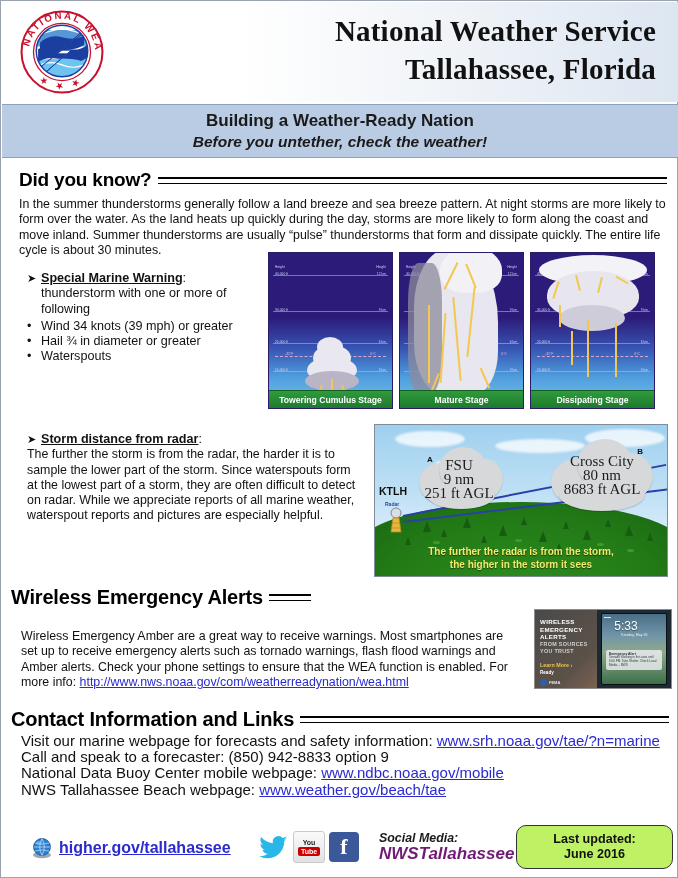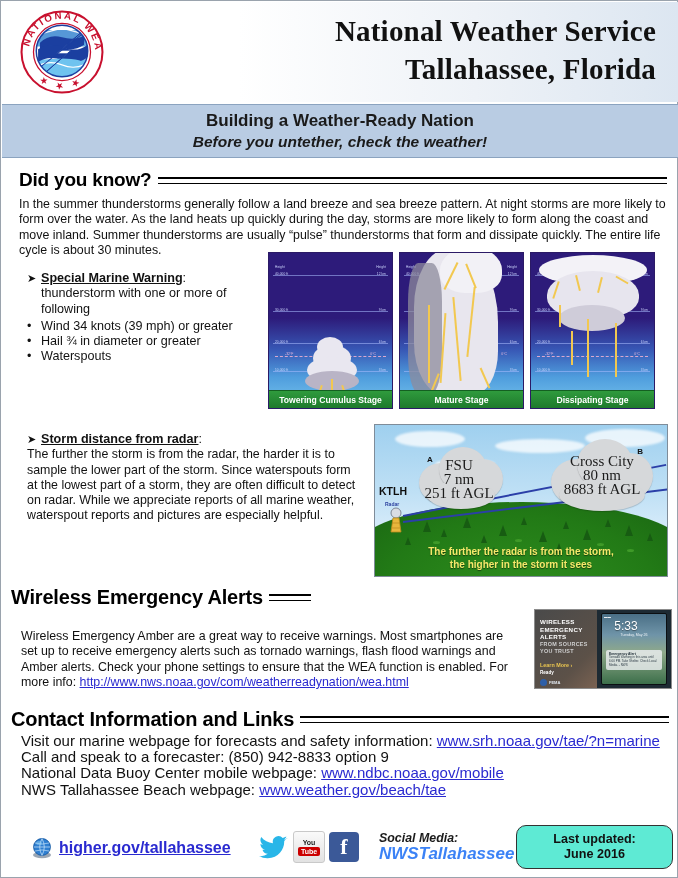--- a/index.html
+++ b/index.html
@@ -127,24 +127,24 @@
   
   .globe{position:absolute;left:30px;top:836px;width:22px;height:22px;}
   .footer-link{position:absolute;left:58px;top:838px;font-size:16px;font-weight:bold;}
   .smicons{position:absolute;left:258px;top:830px;width:108px;height:32px;display:flex;align-items:center;gap:4px;}
   .ic{width:30px;height:30px;position:relative;}
   .yt{background:linear-gradient(to bottom,#fafafa,#e2e2e2);border:1px solid #c9c9c9;border-radius:3px;display:flex;flex-direction:column;align-items:center;justify-content:center;gap:1px;}
   .yt .y1{font-size:7px;font-weight:bold;color:#222;line-height:7px;}
   .yt .y2{font-size:7px;font-weight:bold;color:#fff;background:#cc0000;border-radius:2px;padding:0 3px;line-height:9px;}
   .fb{background:#3b5998;border-radius:4px;color:#fff;font-family:"Liberation Serif",serif;font-weight:bold;font-size:22px;display:flex;align-items:center;justify-content:center;line-height:1;}
   .social-lbl{position:absolute;left:378px;top:830px;font-size:12.4px;font-style:italic;font-weight:bold;color:#1b1b1b;}
-  .social-handle{position:absolute;left:378px;top:843px;font-size:17px;font-style:italic;font-weight:bold;color:#3b82f6;}
+  .social-handle{position:absolute;left:378px;top:843px;font-size:17px;font-style:italic;font-weight:bold;color:#701a75;}
   .updbox{
     position:absolute;left:515px;top:824px;width:155px;height:42px;
-    border:1.5px solid #333;border-radius:10px;background:#5eead4;
+    border:1.5px solid #333;border-radius:10px;background:#bef264;
     display:flex;flex-direction:column;align-items:center;justify-content:center;
     font-size:12.6px;font-weight:bold;line-height:15px;color:#111;
   }
 </style>
 </head>
 <body>
 
 <div class="page">
 
   <div class="header">
@@ -331,21 +331,21 @@
     <div class="beam" style="left:28px;top:90px;width:268px;transform:rotate(-11deg);"></div>
     <div class="beam" style="left:28px;top:96px;width:268px;transform:rotate(-7deg);"></div>
 
     <div class="pcloud" style="left:38px;top:16px;width:92px;height:70px;">
       <div class="pp" style="left:6px;top:22px;width:44px;height:40px;"></div>
       <div class="pp" style="left:26px;top:6px;width:48px;height:44px;"></div>
       <div class="pp" style="left:50px;top:18px;width:40px;height:40px;"></div>
       <div class="pp" style="left:14px;top:40px;width:68px;height:28px;"></div>
       <div class="mark" style="left:14px;top:14px;">A</div>
       <div class="ptxt" style="top:18px;">FSU</div>
-      <div class="ptxt" style="top:32px;">7 nm</div>
+      <div class="ptxt" style="top:32px;">9 nm</div>
       <div class="ptxt" style="top:46px;">251 ft AGL</div>
     </div>
 
     <div class="pcloud" style="left:172px;top:10px;width:110px;height:78px;">
       <div class="pp" style="left:4px;top:24px;width:52px;height:46px;"></div>
       <div class="pp" style="left:30px;top:4px;width:56px;height:50px;"></div>
       <div class="pp" style="left:60px;top:18px;width:46px;height:46px;"></div>
       <div class="pp" style="left:12px;top:44px;width:86px;height:32px;"></div>
       <div class="mark" style="right:14px;top:12px;">B</div>
       <div class="ptxt" style="top:20px;">Cross City</div>

